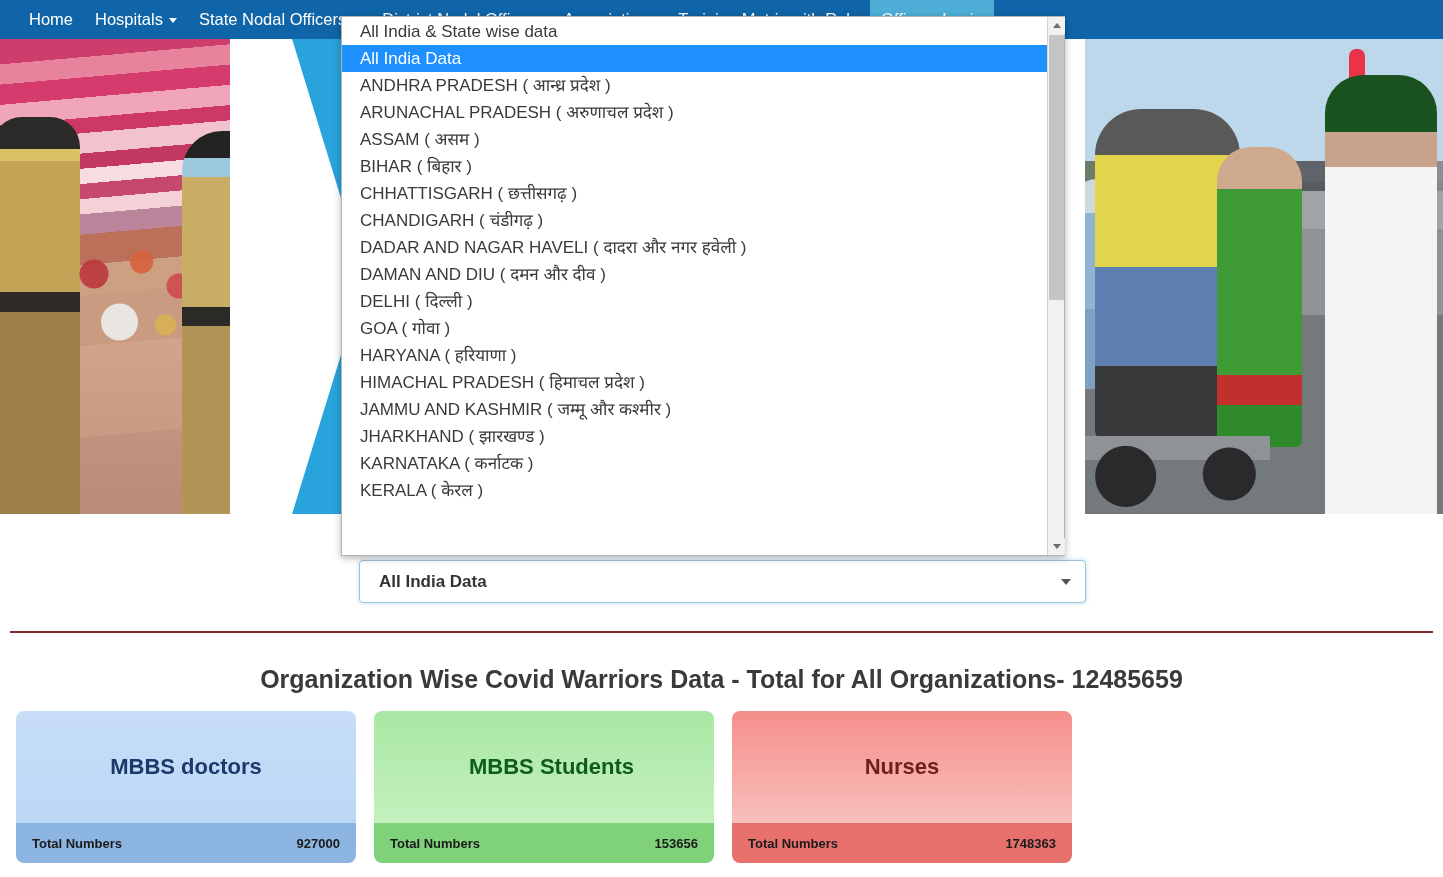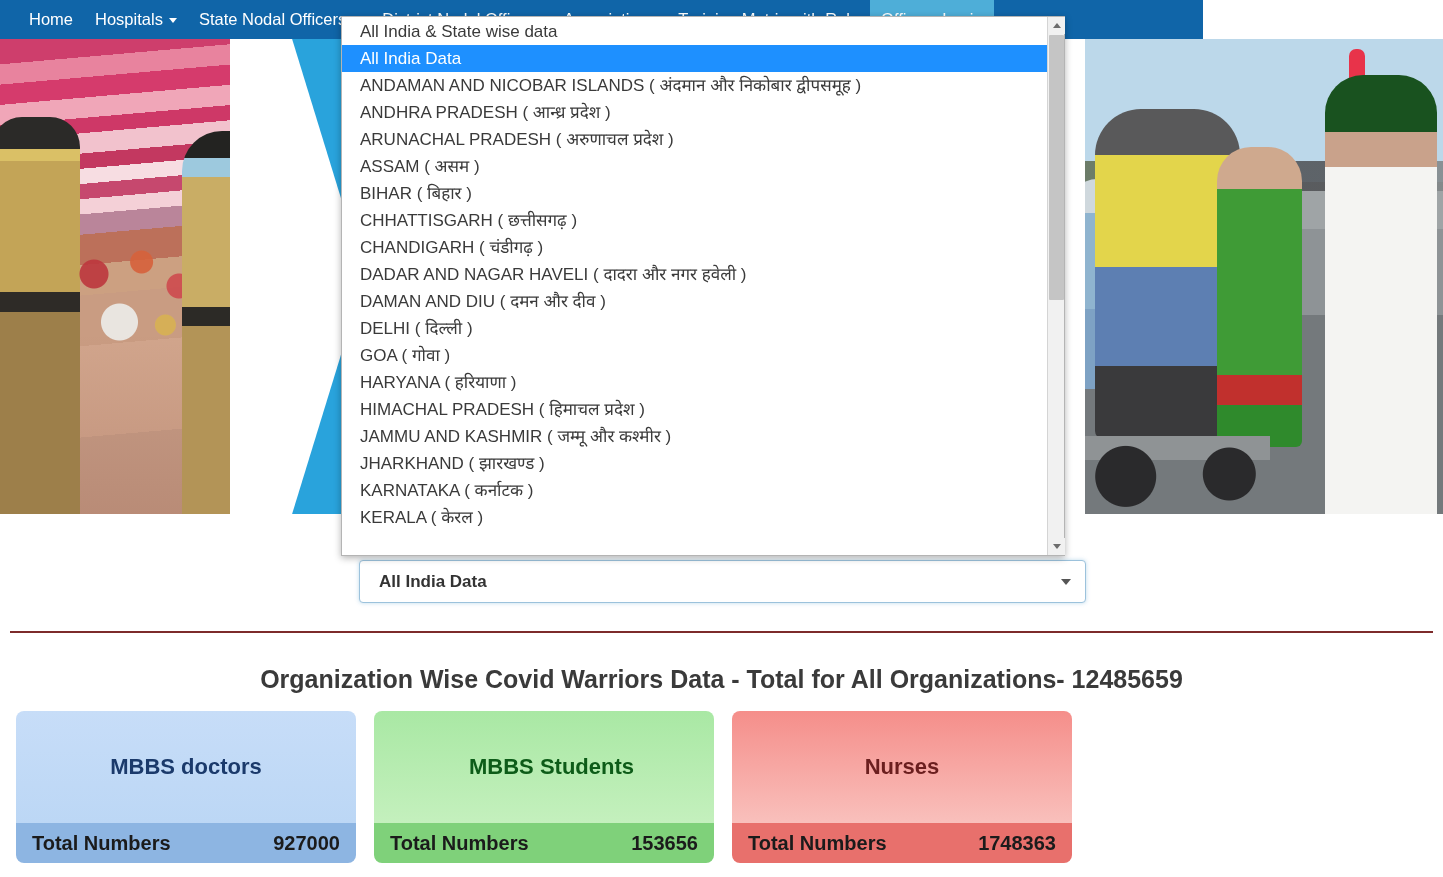--- a/index.html
+++ b/index.html
@@ -9,21 +9,21 @@
     width: 1443px; height: 877px;
     overflow: hidden;
     background: #ffffff;
     font-family: "Liberation Sans", sans-serif;
   }
 
   
   .navbar {
     position: absolute;
     top: 0; left: 0;
-    width: 1203px; height: 39px;
+    width: 1443px; height: 39px;
     background: #1065a8;
     z-index: 1;
   }
   .nav-list {
     display: flex;
     align-items: center;
     height: 39px;
     padding: 0 0 0 18px;
     margin: 0;
     list-style: none;
@@ -336,21 +336,21 @@
     justify-content: center;
     font-size: 22px;
     font-weight: bold;
   }
   .card-foot {
     height: 40px;
     display: flex;
     align-items: center;
     justify-content: space-between;
     padding: 0 16px;
-    font-size: 20px;
+    font-size: 13px;
     font-weight: bold;
     color: #1b1b1b;
   }
 </style>
 </head>
 <body>
 
 <div class="navbar">
   <ul class="nav-list">
     <li class="nav-item">
@@ -407,21 +407,20 @@
   <div class="select-box">
     <span class="sel-text">All India Data</span>
     <span class="select-arrow"></span>
   </div>
 </div>
 
 <div class="dropdown">
   <div class="dropdown-list" id="dropdown-list">
       <div class="dd-item">All India &amp; State wise data</div>
       <div class="dd-item selected">All India Data</div>
-      <div class="dd-item">ANDAMAN AND NICOBAR ISLANDS ( अंदमान और निकोबार द्वीपसमूह )</div>
       <div class="dd-item">ANDHRA PRADESH ( आन्ध्र प्रदेश )</div>
       <div class="dd-item">ARUNACHAL PRADESH ( अरुणाचल प्रदेश )</div>
       <div class="dd-item">ASSAM ( असम )</div>
       <div class="dd-item">BIHAR ( बिहार )</div>
       <div class="dd-item">CHHATTISGARH ( छत्तीसगढ़ )</div>
       <div class="dd-item">CHANDIGARH ( चंडीगढ़ )</div>
       <div class="dd-item">DADAR AND NAGAR HAVELI ( दादरा और नगर हवेली )</div>
       <div class="dd-item">DAMAN AND DIU ( दमन और दीव )</div>
       <div class="dd-item">DELHI ( दिल्ली )</div>
       <div class="dd-item">GOA ( गोवा )</div>

